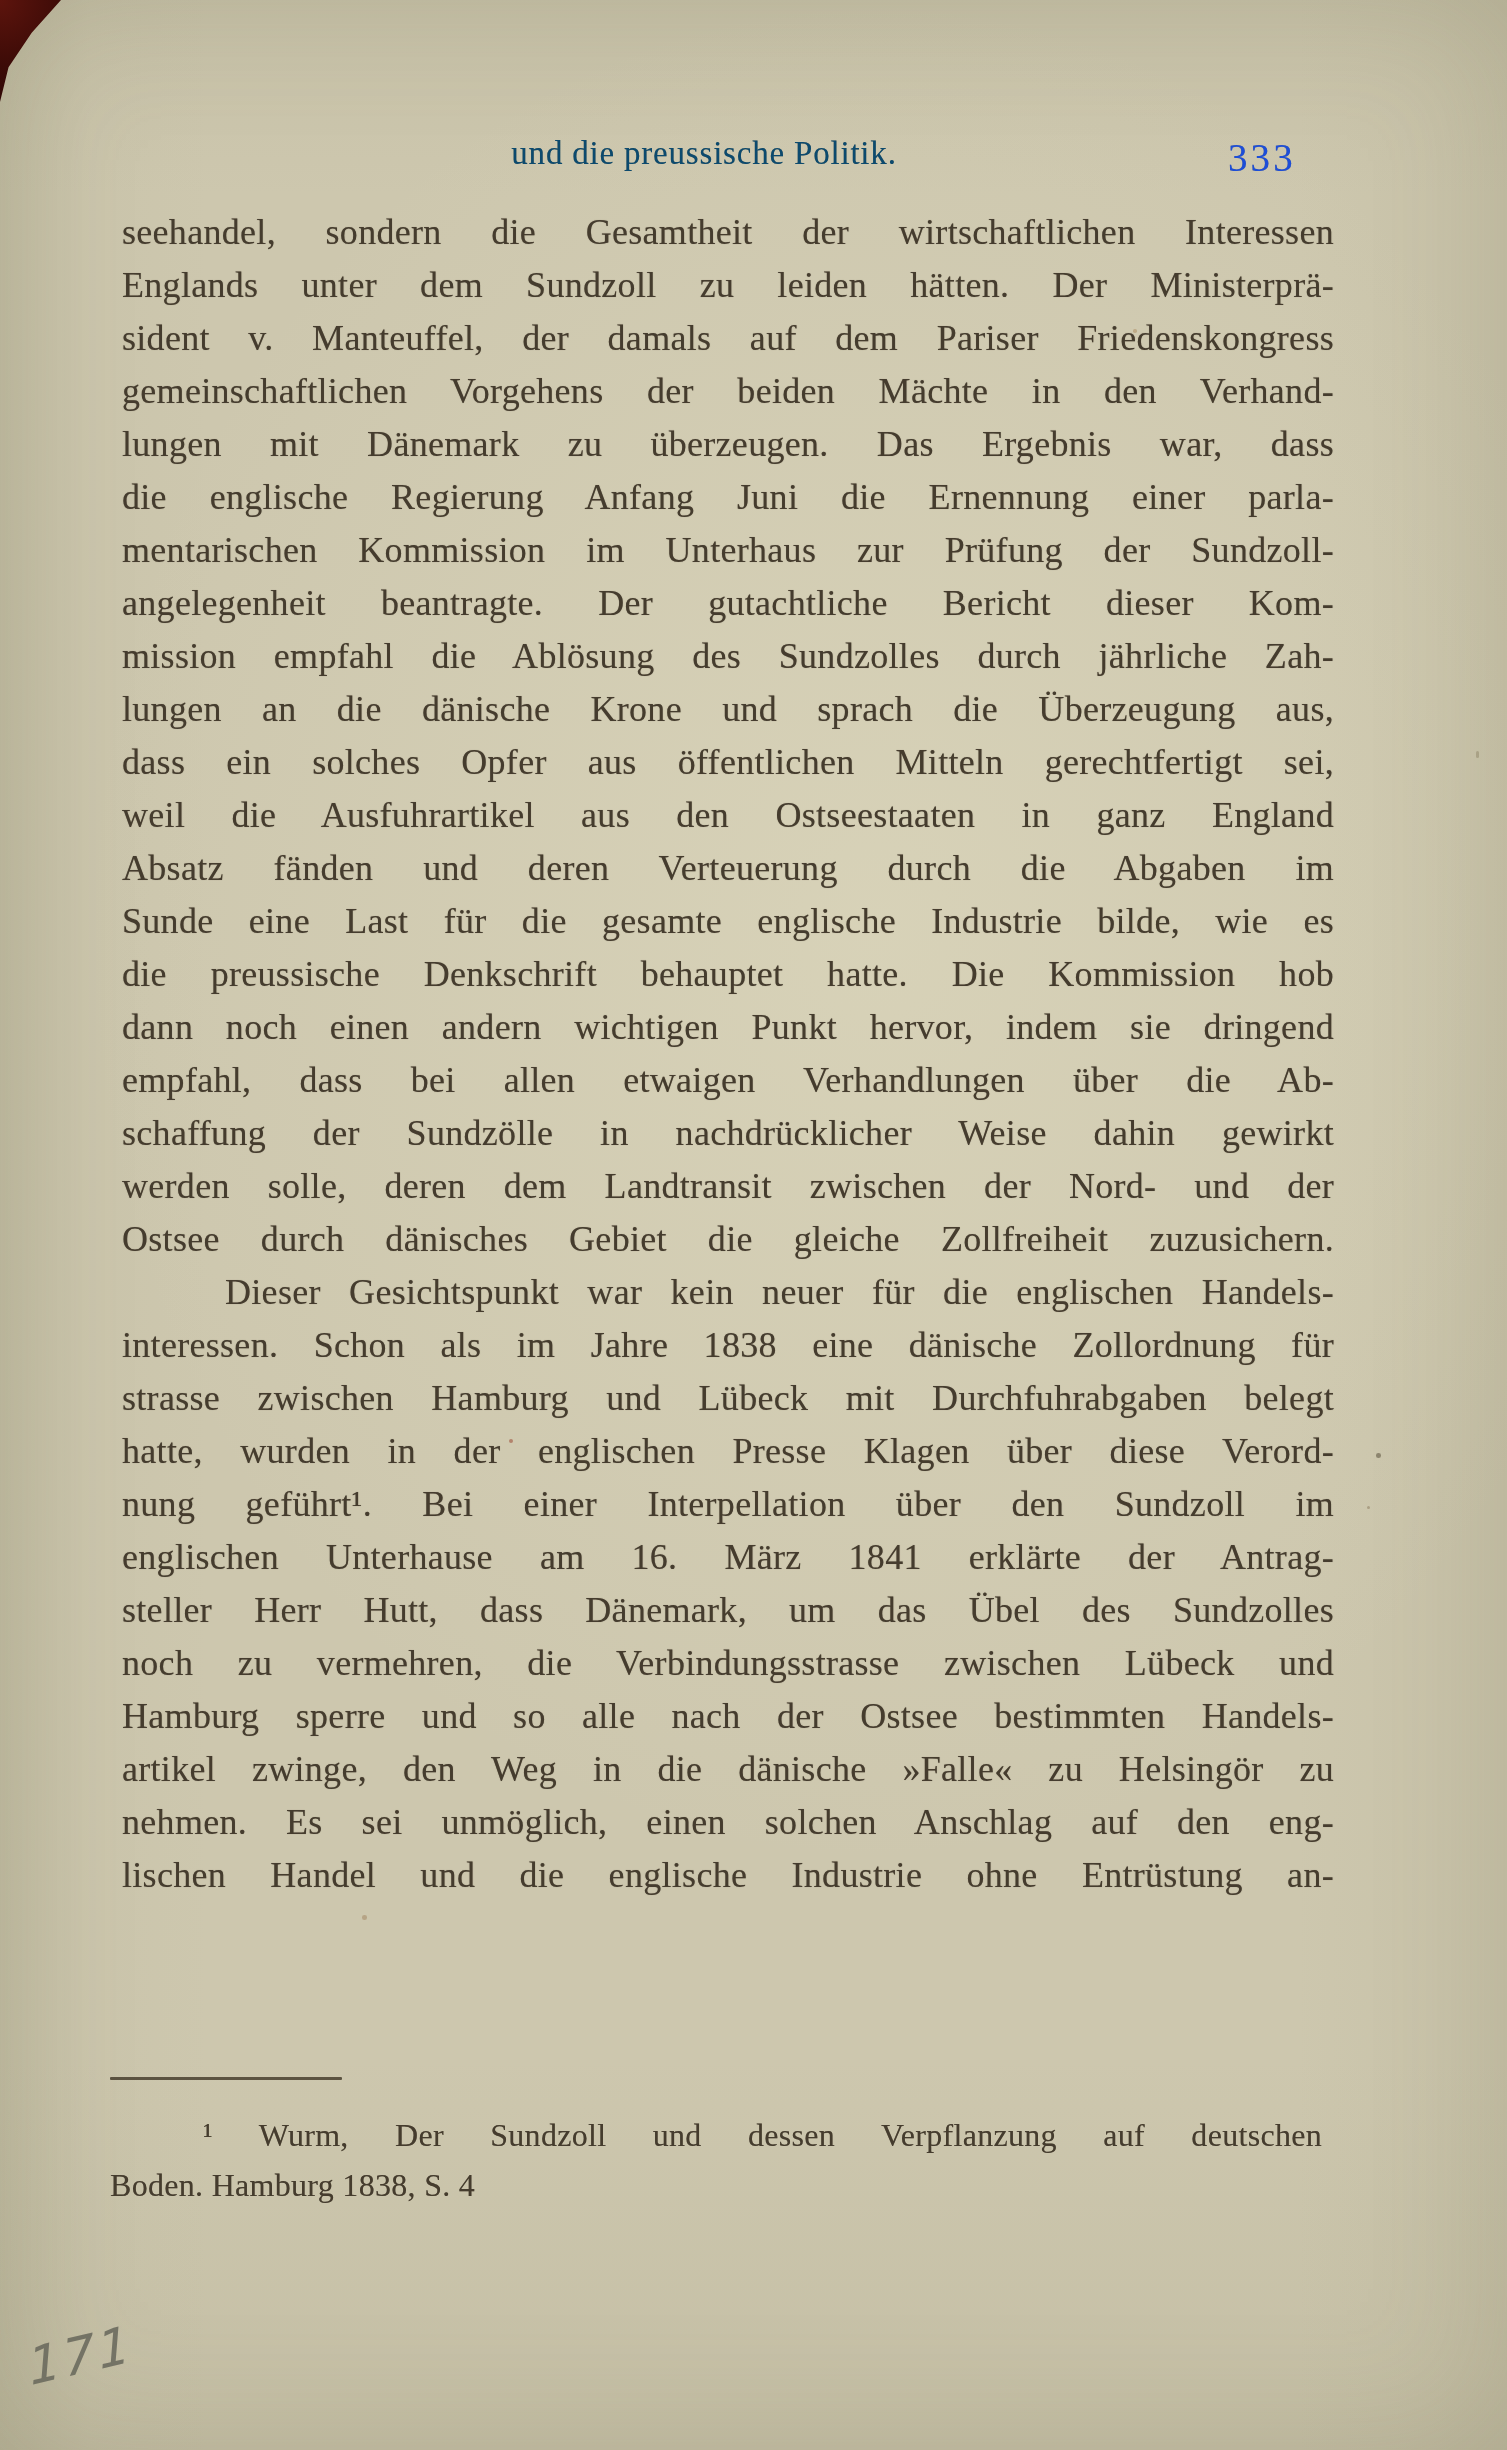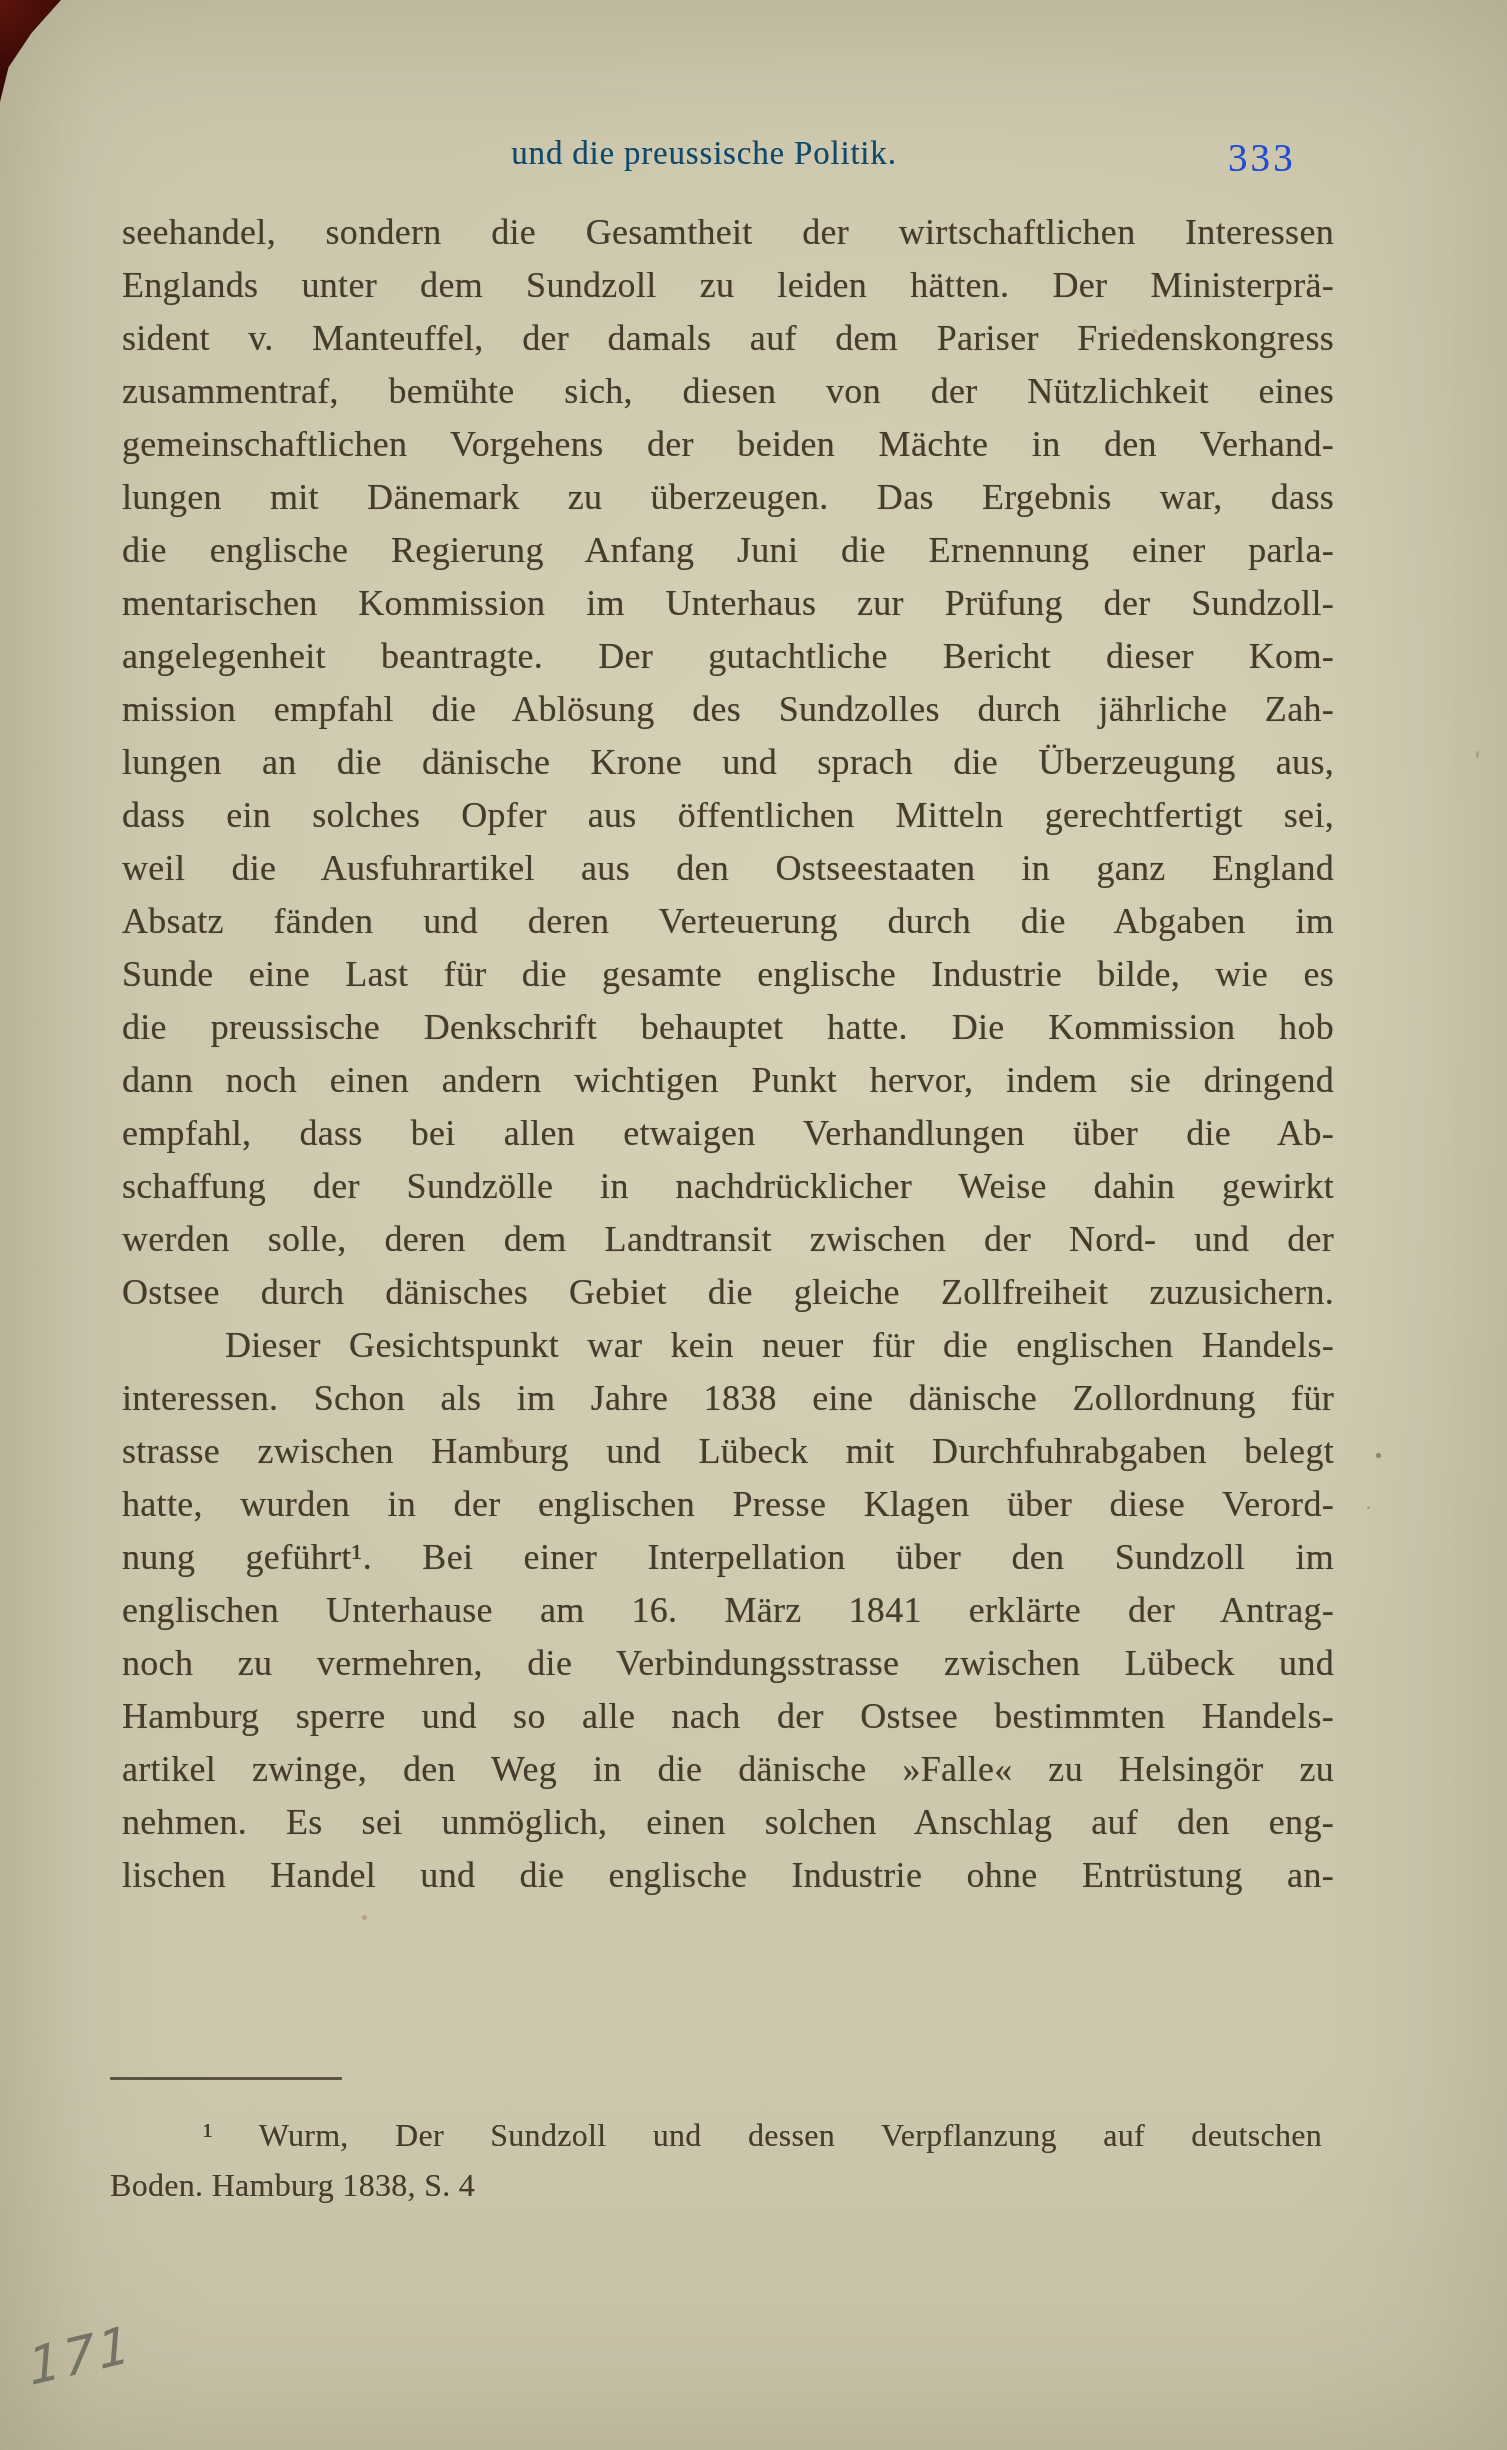--- a/index.html
+++ b/index.html
@@ -118,21 +118,20 @@
 <div class="vignette"></div>
 <div class="corner-mark"></div>
 
 <div class="running-title">und die preussische Politik.</div>
 <div class="page-number">333</div>
 
 <div class="body-block">
   <div class="bodyline">seehandel, sondern die Gesamtheit der wirtschaftlichen Interessen</div>
   <div class="bodyline">Englands unter dem Sundzoll zu leiden hätten. Der Ministerprä-</div>
   <div class="bodyline">sident v. Manteuffel, der damals auf dem Pariser Friedenskongress</div>
-  <div class="bodyline">zusammentraf, bemühte sich, diesen von der Nützlichkeit eines</div>
   <div class="bodyline">gemeinschaftlichen Vorgehens der beiden Mächte in den Verhand-</div>
   <div class="bodyline">lungen mit Dänemark zu überzeugen. Das Ergebnis war, dass</div>
   <div class="bodyline">die englische Regierung Anfang Juni die Ernennung einer parla-</div>
   <div class="bodyline">mentarischen Kommission im Unterhaus zur Prüfung der Sundzoll-</div>
   <div class="bodyline">angelegenheit beantragte. Der gutachtliche Bericht dieser Kom-</div>
   <div class="bodyline">mission empfahl die Ablösung des Sundzolles durch jährliche Zah-</div>
   <div class="bodyline">lungen an die dänische Krone und sprach die Überzeugung aus,</div>
   <div class="bodyline">dass ein solches Opfer aus öffentlichen Mitteln gerechtfertigt sei,</div>
   <div class="bodyline">weil die Ausfuhrartikel aus den Ostseestaaten in ganz England</div>
   <div class="bodyline">Absatz fänden und deren Verteuerung durch die Abgaben im</div>
@@ -142,20 +141,21 @@
   <div class="bodyline">empfahl, dass bei allen etwaigen Verhandlungen über die Ab-</div>
   <div class="bodyline">schaffung der Sundzölle in nachdrücklicher Weise dahin gewirkt</div>
   <div class="bodyline">werden solle, deren dem Landtransit zwischen der Nord- und der</div>
   <div class="bodyline">Ostsee durch dänisches Gebiet die gleiche Zollfreiheit zuzusichern.</div>
   <div class="bodyline indent">Dieser Gesichtspunkt war kein neuer für die englischen Handels-</div>
   <div class="bodyline">interessen. Schon als im Jahre 1838 eine dänische Zollordnung für</div>
   <div class="bodyline">strasse zwischen Hamburg und Lübeck mit Durchfuhrabgaben belegt</div>
   <div class="bodyline">hatte, wurden in der englischen Presse Klagen über diese Verord-</div>
   <div class="bodyline">nung geführt¹. Bei einer Interpellation über den Sundzoll im</div>
   <div class="bodyline">englischen Unterhause am 16. März 1841 erklärte der Antrag-</div>
+  <div class="bodyline">steller Herr Hutt, dass Dänemark, um das Übel des Sundzolles</div>
   <div class="bodyline">noch zu vermehren, die Verbindungsstrasse zwischen Lübeck und</div>
   <div class="bodyline">Hamburg sperre und so alle nach der Ostsee bestimmten Handels-</div>
   <div class="bodyline">artikel zwinge, den Weg in die dänische »Falle« zu Helsingör zu</div>
   <div class="bodyline">nehmen. Es sei unmöglich, einen solchen Anschlag auf den eng-</div>
   <div class="bodyline">lischen Handel und die englische Industrie ohne Entrüstung an-</div>
 </div>
 
 <div class="footnote-rule"></div>
 
 <div class="footnote">

